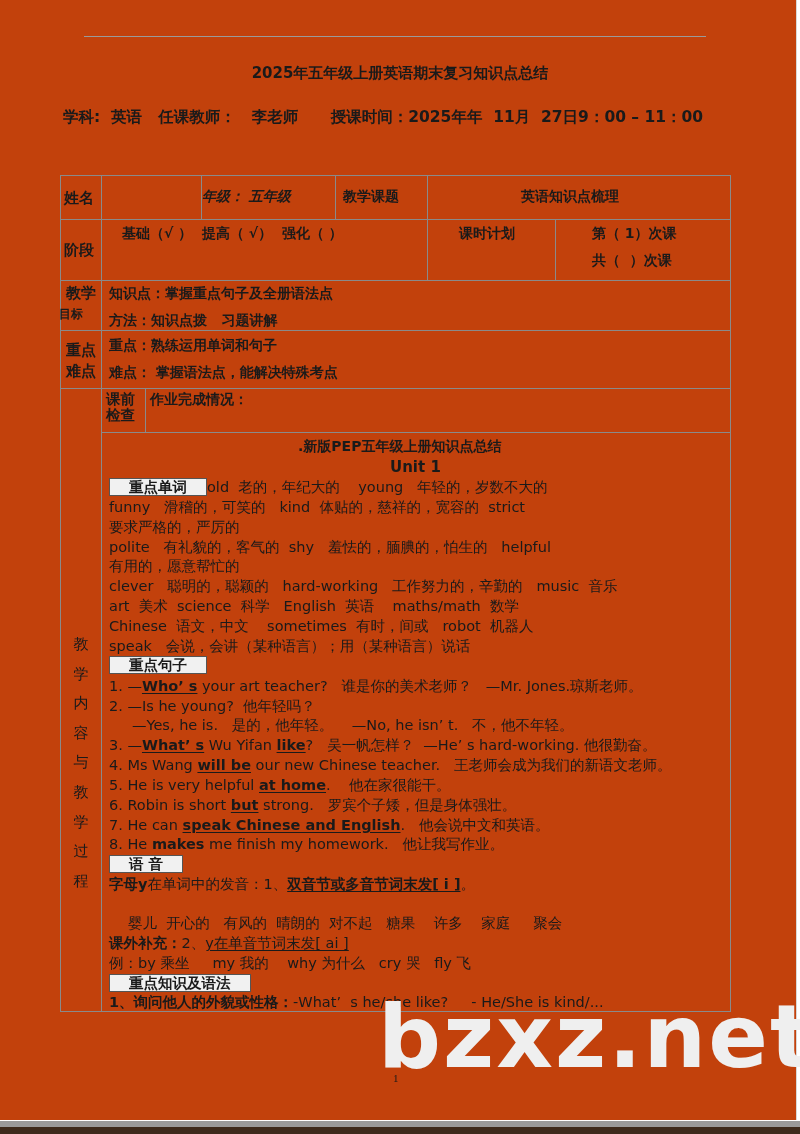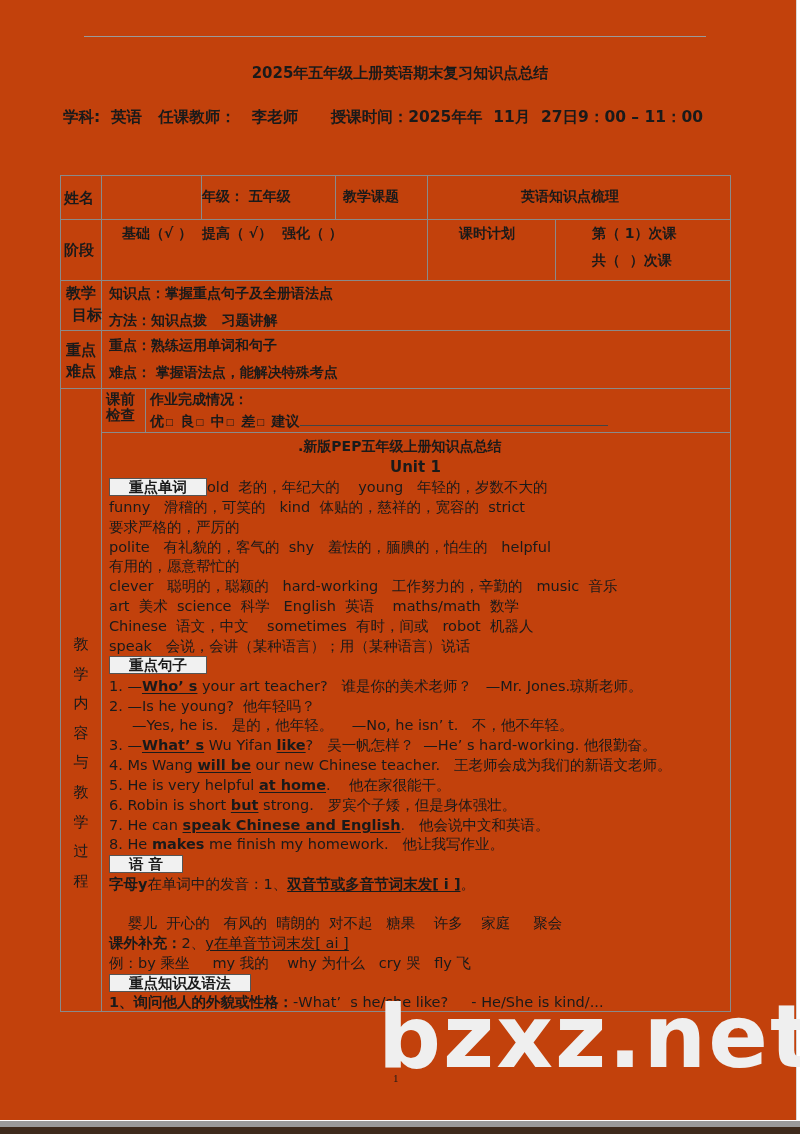--- a/index.html
+++ b/index.html
@@ -47,32 +47,32 @@
 
   <div class="vl" style="left:101px; top:175px; height:837px;"></div>
   <div class="vl" style="left:201px; top:175px; height:44px;"></div>
   <div class="vl" style="left:335px; top:175px; height:44px;"></div>
   <div class="vl" style="left:427px; top:175px; height:105px;"></div>
   <div class="vl" style="left:555px; top:219px; height:61px;"></div>
   <div class="vl" style="left:145px; top:388px; height:44px;"></div>
 
   <div class="t" style="left:64px; top:189px; font-size:15px;">姓名</div>
   <div class="t" style="left:210px; top:189px;"></div>
-  <div class="t" style="left:202px; top:188px;">年级：  五年级</div>
+  <div class="t" style="left:202px; top:188px;font-style:italic;">年级：  五年级</div>
   <div class="t" style="left:343px; top:188px;">教学课题</div>
   <div class="t" style="left:521px; top:188px;">英语知识点梳理</div>
 
   <div class="t" style="left:64px; top:241px; font-size:15px;">阶段</div>
   <div class="t" style="left:122px; top:225px; white-space:pre;">基础（√ ）  提高（ √）  强化（ ）</div>
   <div class="t" style="left:459px; top:225px;">课时计划</div>
   <div class="t" style="left:592px; top:225px;">第（ 1）次课</div>
   <div class="t" style="left:592px; top:252px; white-space:pre;">共（  ）次课</div>
 
   <div class="t" style="left:66px; top:284px; font-size:15px;">教学</div>
-  <div class="t" style="left:72px; top:306px; font-size:15px;">目标</div>
+  <div class="t" style="left:59px; top:306px; font-size:12px;">目标</div>
   <div class="t" style="left:109px; top:285px;">知识点：掌握重点句子及全册语法点</div>
   <div class="t" style="left:109px; top:312px; white-space:pre;">方法：知识点拨   习题讲解</div>
 
   <div class="t" style="left:66px; top:341px; font-size:15px;">重点</div>
   <div class="t" style="left:66px; top:362px; font-size:15px;">难点</div>
   <div class="t" style="left:109px; top:337px;">重点：熟练运用单词和句子</div>
   <div class="t" style="left:109px; top:364px; white-space:pre;">难点： 掌握语法点，能解决特殊考点</div>
 
   <div class="vert" style="left:71px; top:630px;">
     <div>教</div>
@@ -82,27 +82,20 @@
     <div>与</div>
     <div>教</div>
     <div>学</div>
     <div>过</div>
     <div>程</div>
   </div>
 
   <div class="t" style="left:106px; top:391px; font-size:14.5px; line-height:16px;">课前</div>
   <div class="t" style="left:106px; top:407px; font-size:14.5px; line-height:16px;">检查</div>
   <div class="t" style="left:150px; top:391px;">作业完成情况：</div>
-  <div class="t" style="left:150px; top:413px;">
-    <span>优</span><span class="sq">□</span>
-    <span>良</span><span class="sq">□</span>
-    <span>中</span><span class="sq">□</span>
-    <span>差</span><span class="sq">□</span>
-    <span>建议</span><span class="ul-blank"></span>
-  </div>
 
   <div class="t" style="left:298px; top:438px;">.新版PEP五年级上册知识点总结</div>
   <div class="t" style="left:390px; top:458px; font-size:15px;">Unit  1</div>
 
   <div class="n" style="left:109px; top:478px;"><span class="boxed">重点单词</span><span style="white-space:pre;">old  老的，年纪大的    young   年轻的，岁数不大的</span></div>
   <div class="n" style="left:109px; top:498px; white-space:pre;">funny   滑稽的，可笑的   kind  体贴的，慈祥的，宽容的  strict</div>
   <div class="n" style="left:109px; top:518px; white-space:pre;">要求严格的，严厉的</div>
   <div class="n" style="left:109px; top:538px; white-space:pre;">polite   有礼貌的，客气的  shy   羞怯的，腼腆的，怕生的   helpful</div>
   <div class="n" style="left:109px; top:557px; white-space:pre;">有用的，愿意帮忙的</div>
   <div class="n" style="left:109px; top:597px; white-space:pre;">art  美术  science  科学   English  英语    maths/math  数学</div>

